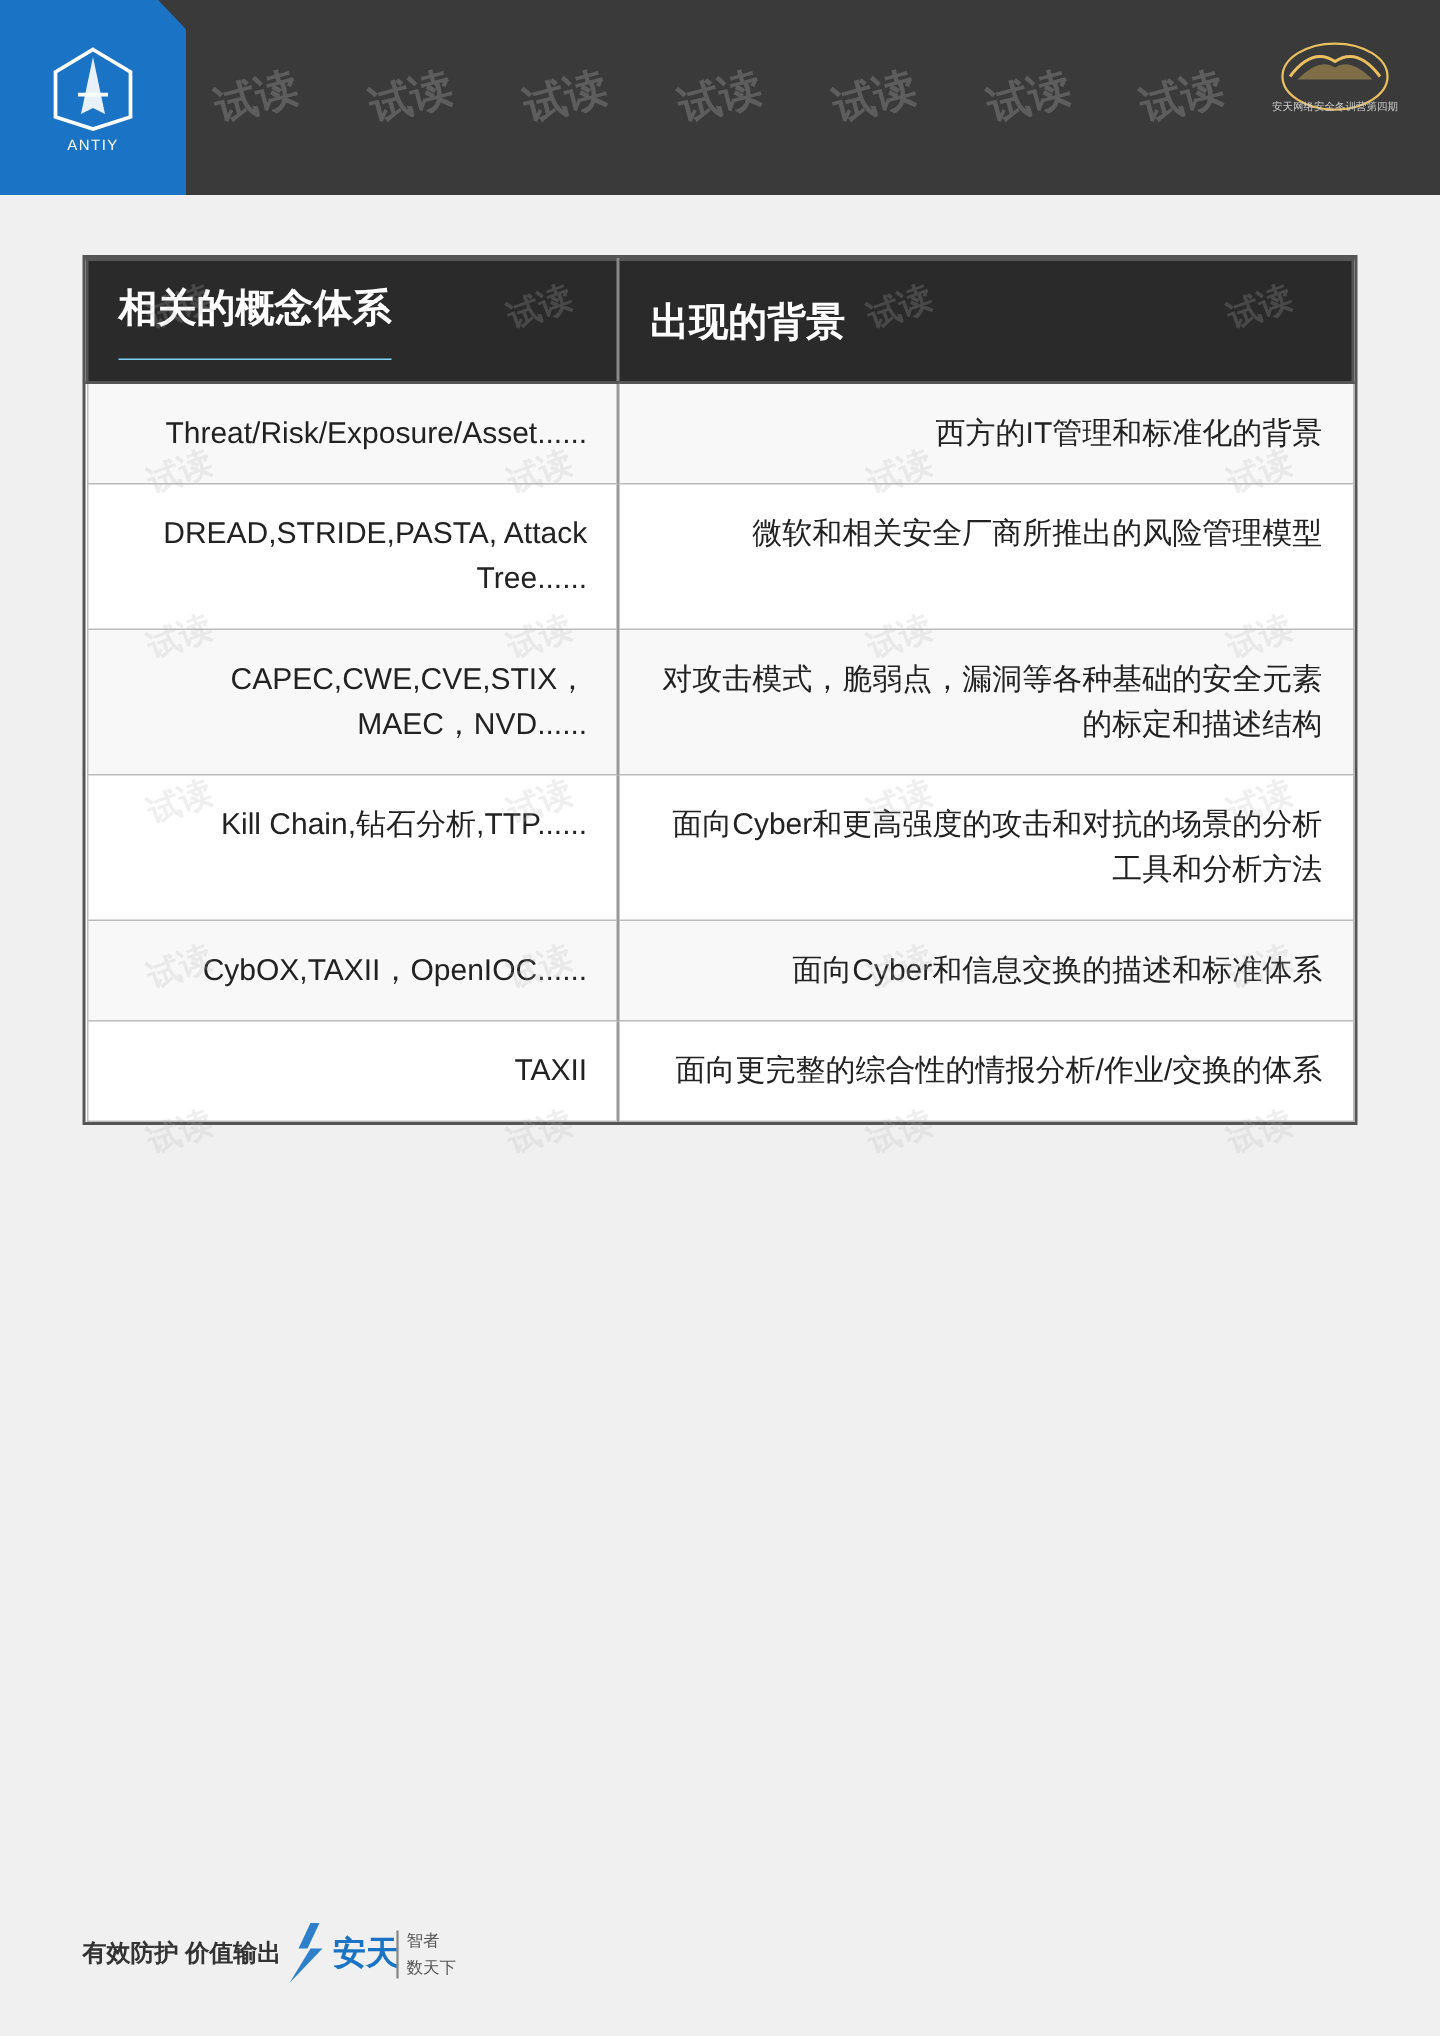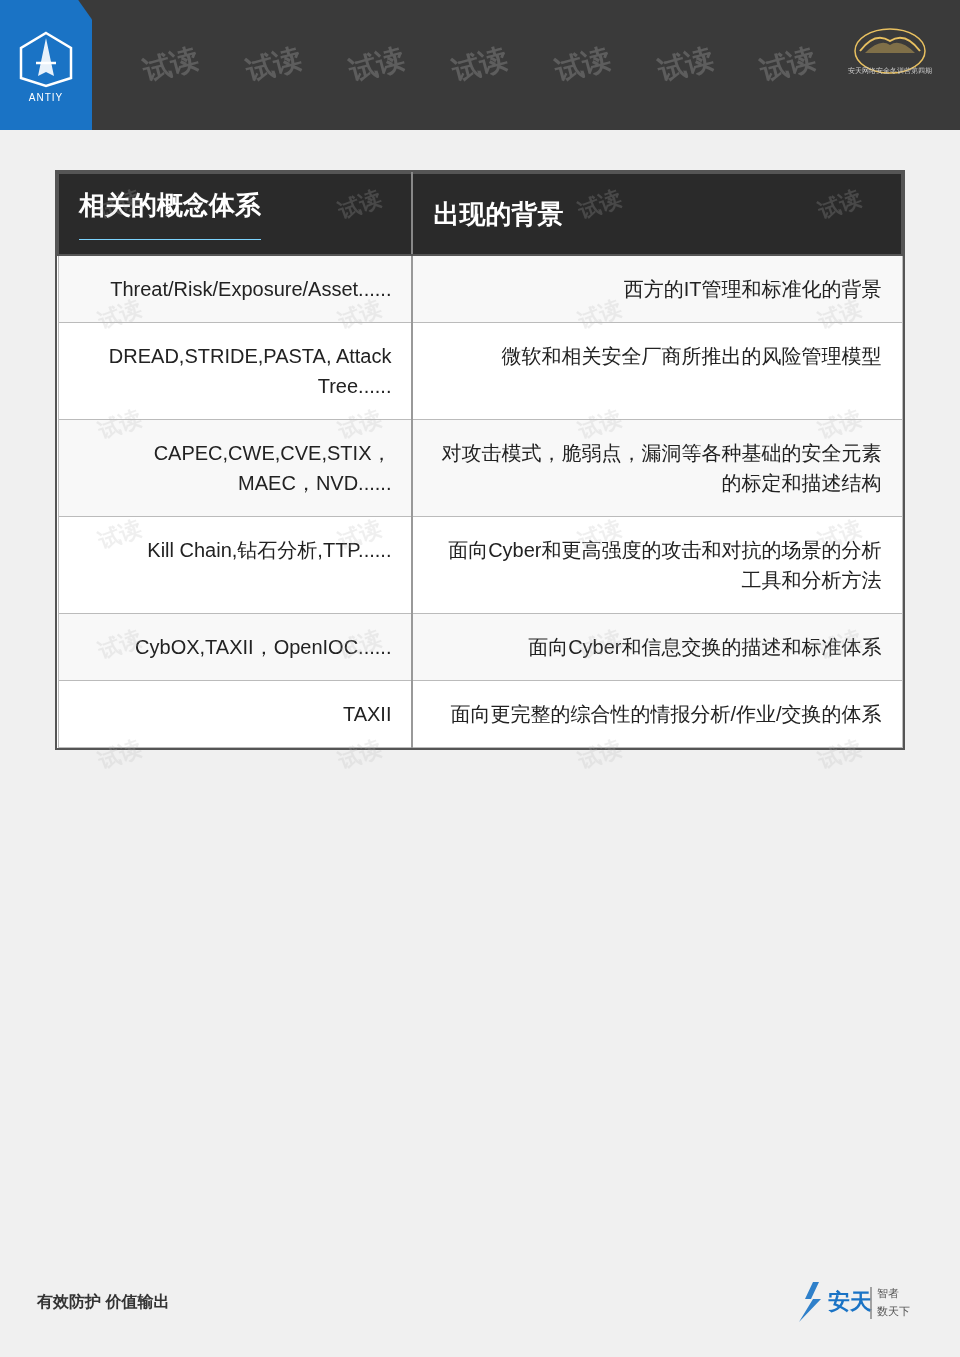--- a/index.html
+++ b/index.html
@@ -16,21 +16,21 @@
     .header {
       width: 100%;
       height: 130px;
       background: #3a3a3a;
       display: flex;
       align-items: center;
       position: relative;
     }
 
     .logo-box {
-      width: 92px;
+      width: 124px;
       height: 130px;
       background: #1a73c5;
       display: flex;
       align-items: center;
       justify-content: center;
       flex-direction: column;
       position: relative;
       clip-path: polygon(0 0, 85% 0, 100% 15%, 100% 100%, 0 100%);
     }
 
@@ -159,23 +159,22 @@
       font-weight: 500;
       border-right: 2px solid #999;
     }
 
     
     .footer {
       position: absolute;
       bottom: 30px;
       left: 0;
       right: 0;
-      padding: 0 37px;
-      display: flex;
-      justify-content: space-between;
+      padding: 0 55px;
+      display: flex;
       align-items: center;
     }
 
     .footer-left {
       color: #333;
       font-size: 16px;
       font-weight: bold;
     }
 
     .footer-right {

